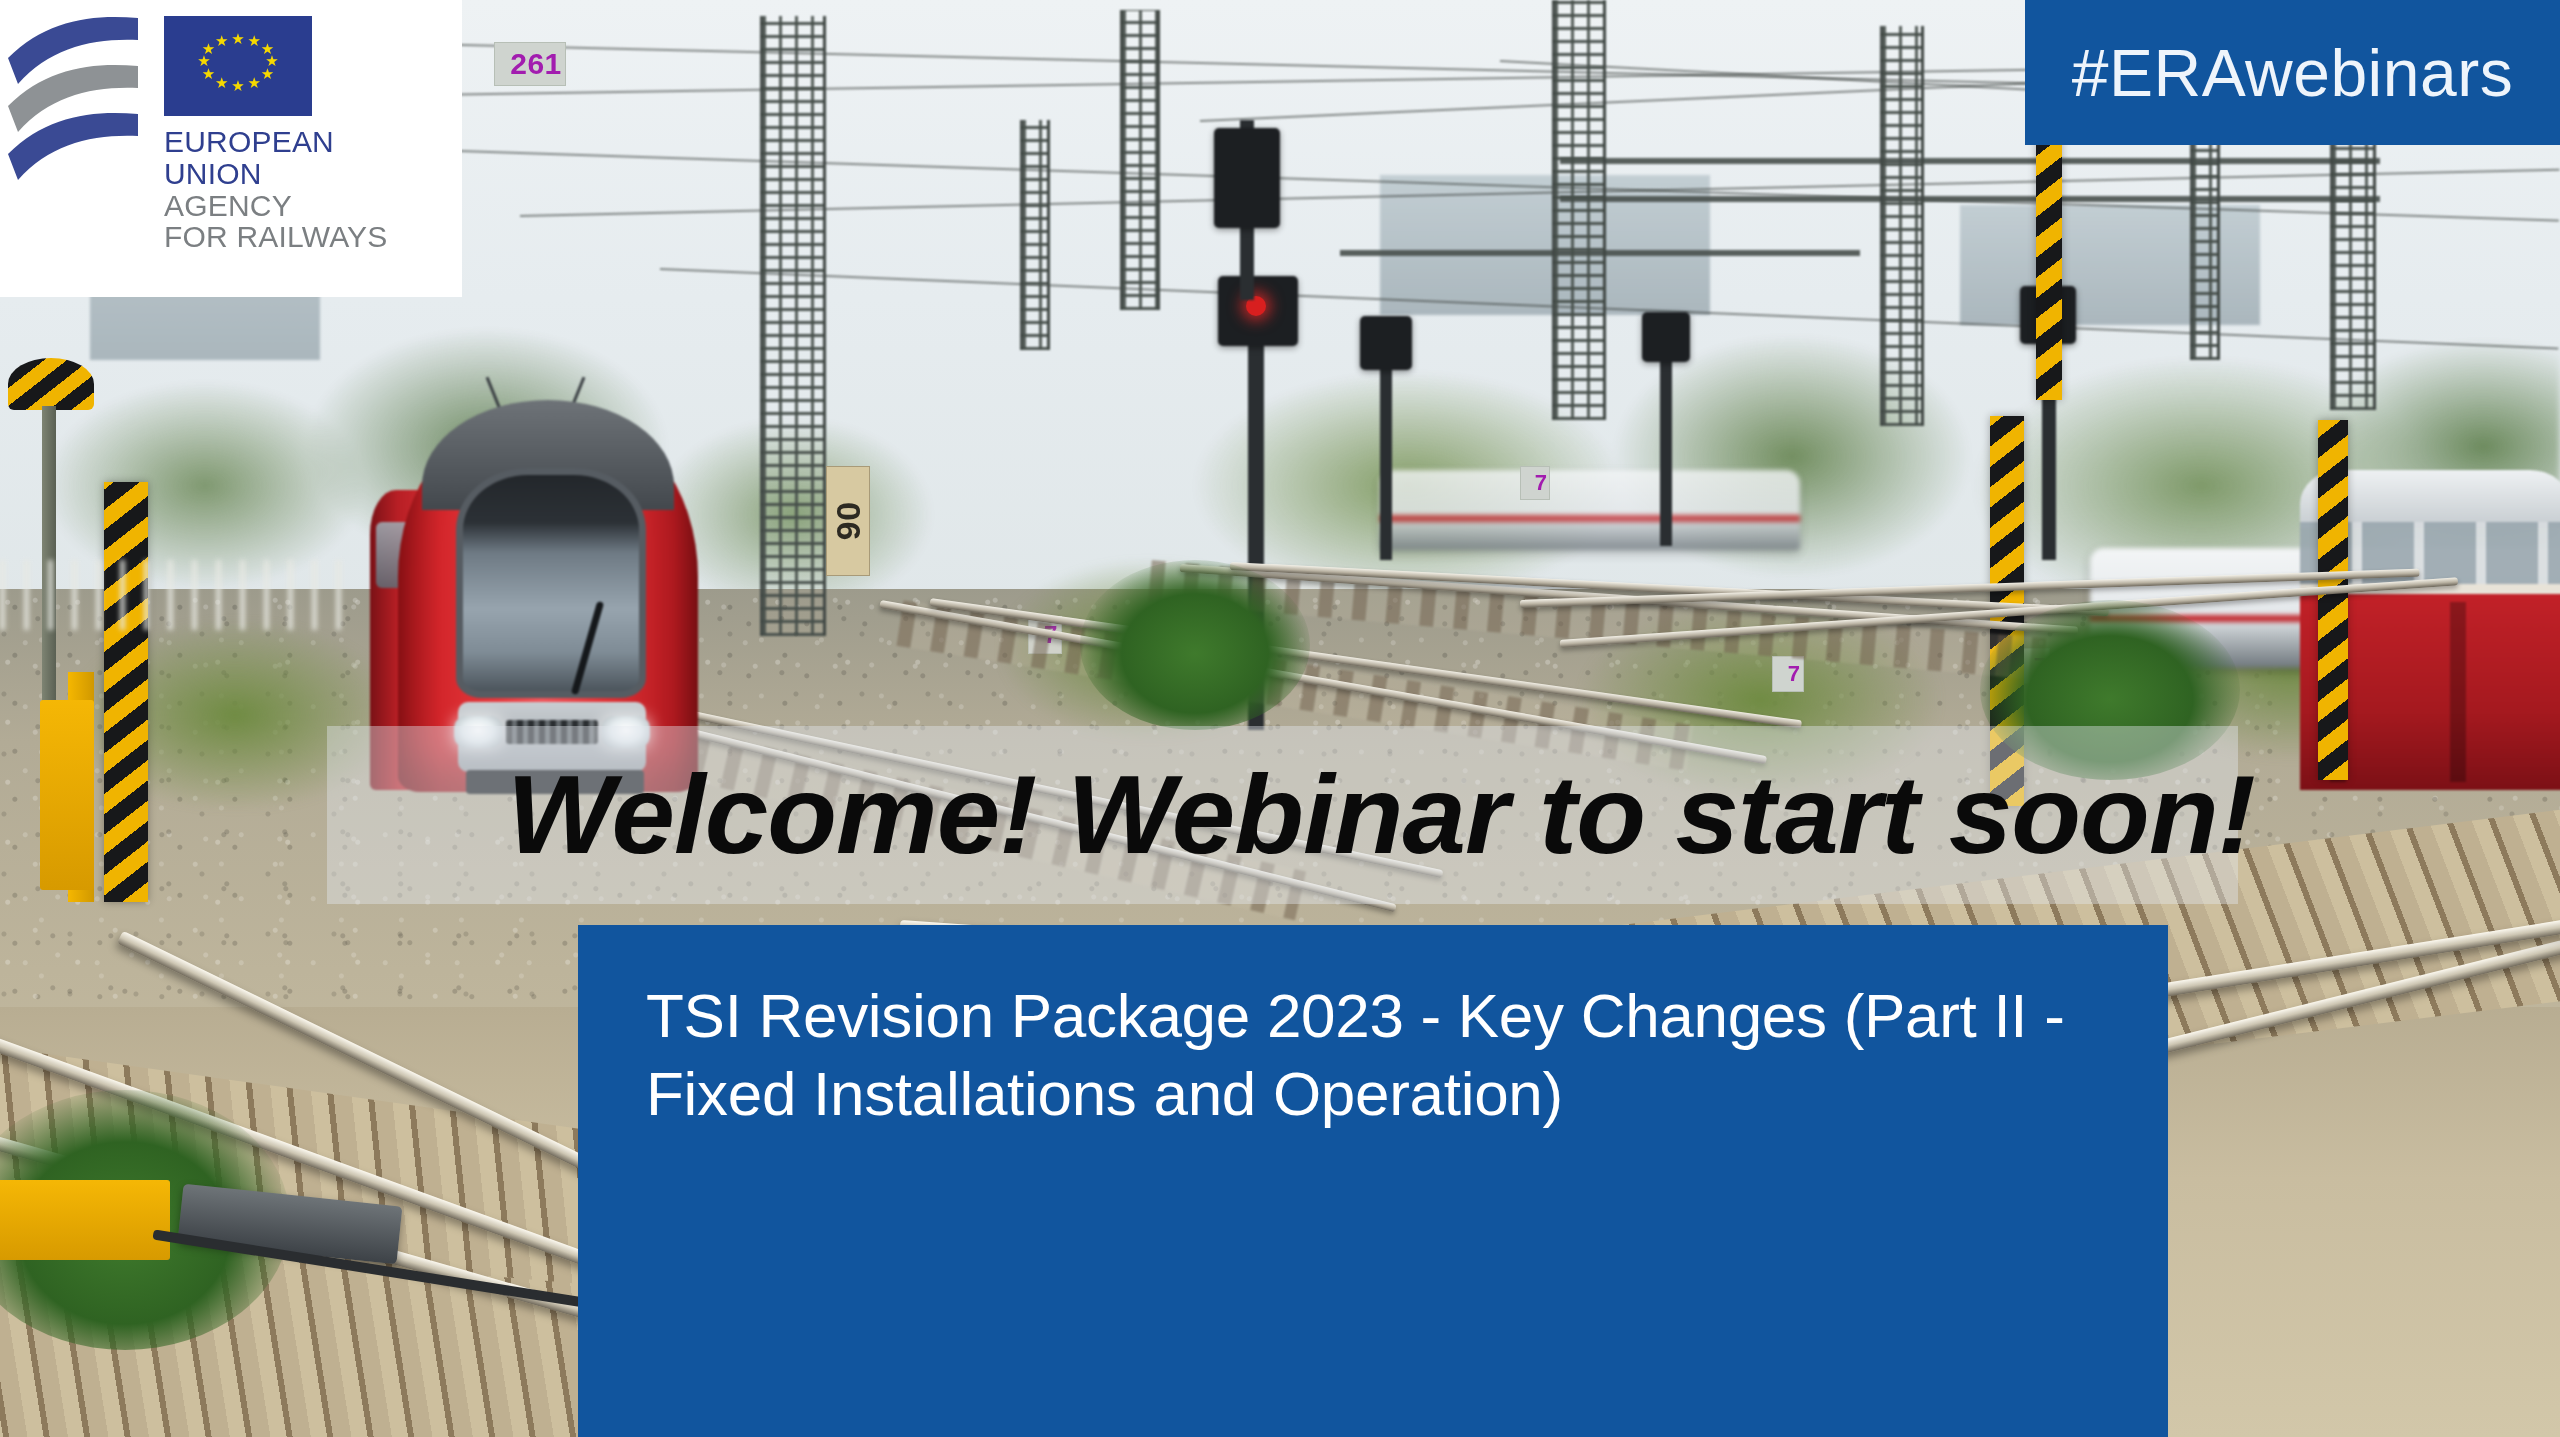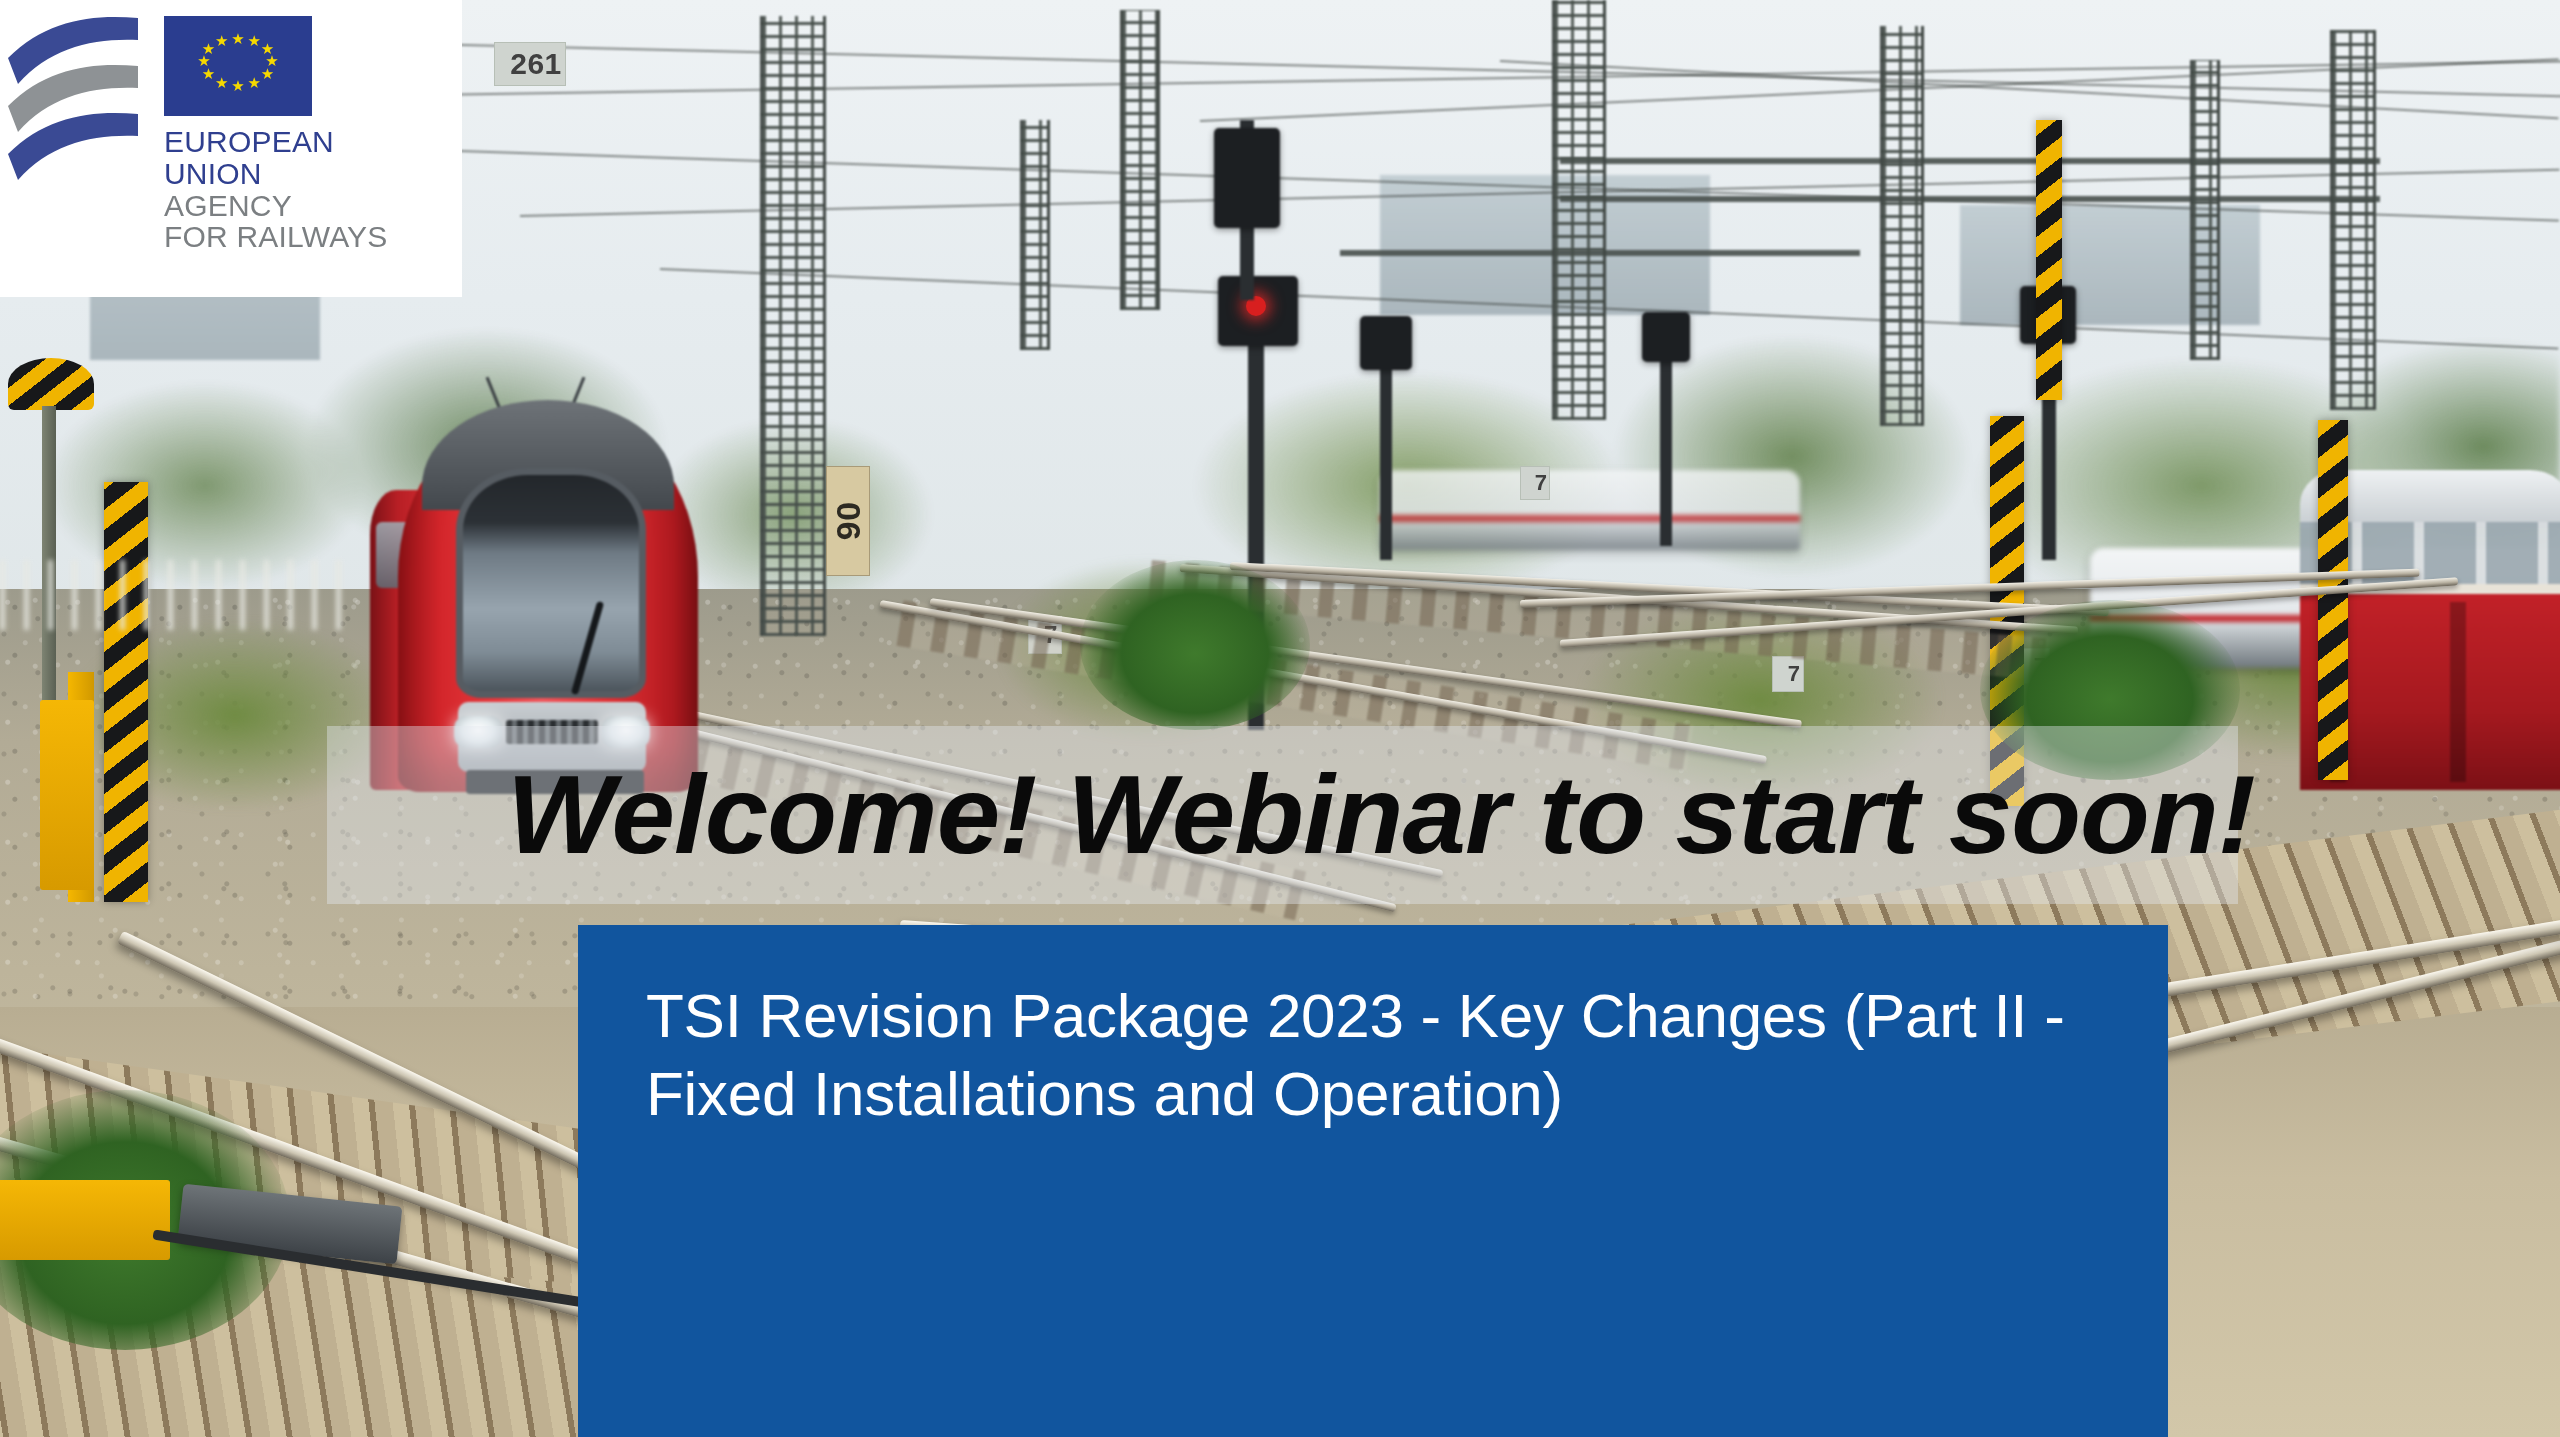--- a/index.html
+++ b/index.html
@@ -142,21 +142,21 @@
     position:absolute;
     display:flex; align-items:center; justify-content:center;
     font-family:"Liberation Sans", sans-serif;
     color:#3c4a3f;
     background:#e9eee9;
     border:1px solid #b7bfb6;
     font-weight:600;
     letter-spacing:.5px;
   }
   .plate.dark { background:#d7c9a1; color:#2d2a22; border-color:#a89a78; }
-  .plate.grey { background:#cfd4cf; color:#404040;padding-left:12px; }
+  .plate.grey { background:#cfd4cf; color:#a21caf;padding-left:12px; }
 
   
   .train { position:absolute; left:370px; top:372px; width:360px; height:420px; }
   .train .body {
     position:absolute; left:28px; top:40px; width:300px; height:380px;
     background:linear-gradient(90deg,#9e1318 0%,#d3262b 14%,#e8393d 34%,#f1555a 48%,#e03034 70%,#b31a20 92%,#8c1216 100%);
     border-radius:130px 130px 22px 22px / 165px 165px 16px 16px;
     box-shadow:inset 0 -26px 40px rgba(0,0,0,.3);
   }
   .train .roof {
@@ -529,20 +529,21 @@
         <span class="star" style="left:30%;  top:32%;">★</span>
         <span class="star" style="left:39%;  top:24%;">★</span>
       </div>
       <div class="logoline blue">EUROPEAN</div>
       <div class="logoline blue">UNION</div>
       <div class="logoline grey">AGENCY</div>
       <div class="logoline grey">FOR RAILWAYS</div>
     </div>
   </div>
 
+  <div class="hashtag">#ERAwebinars</div>
 
   <div class="welcome">
     <span>Welcome! Webinar to start soon!</span>
   </div>
 
   <div class="panel">
     <div class="panel-title">TSI Revision Package 2023 - Key Changes (Part II - Fixed Installations and Operation)</div>
   </div>
 
 </div>

